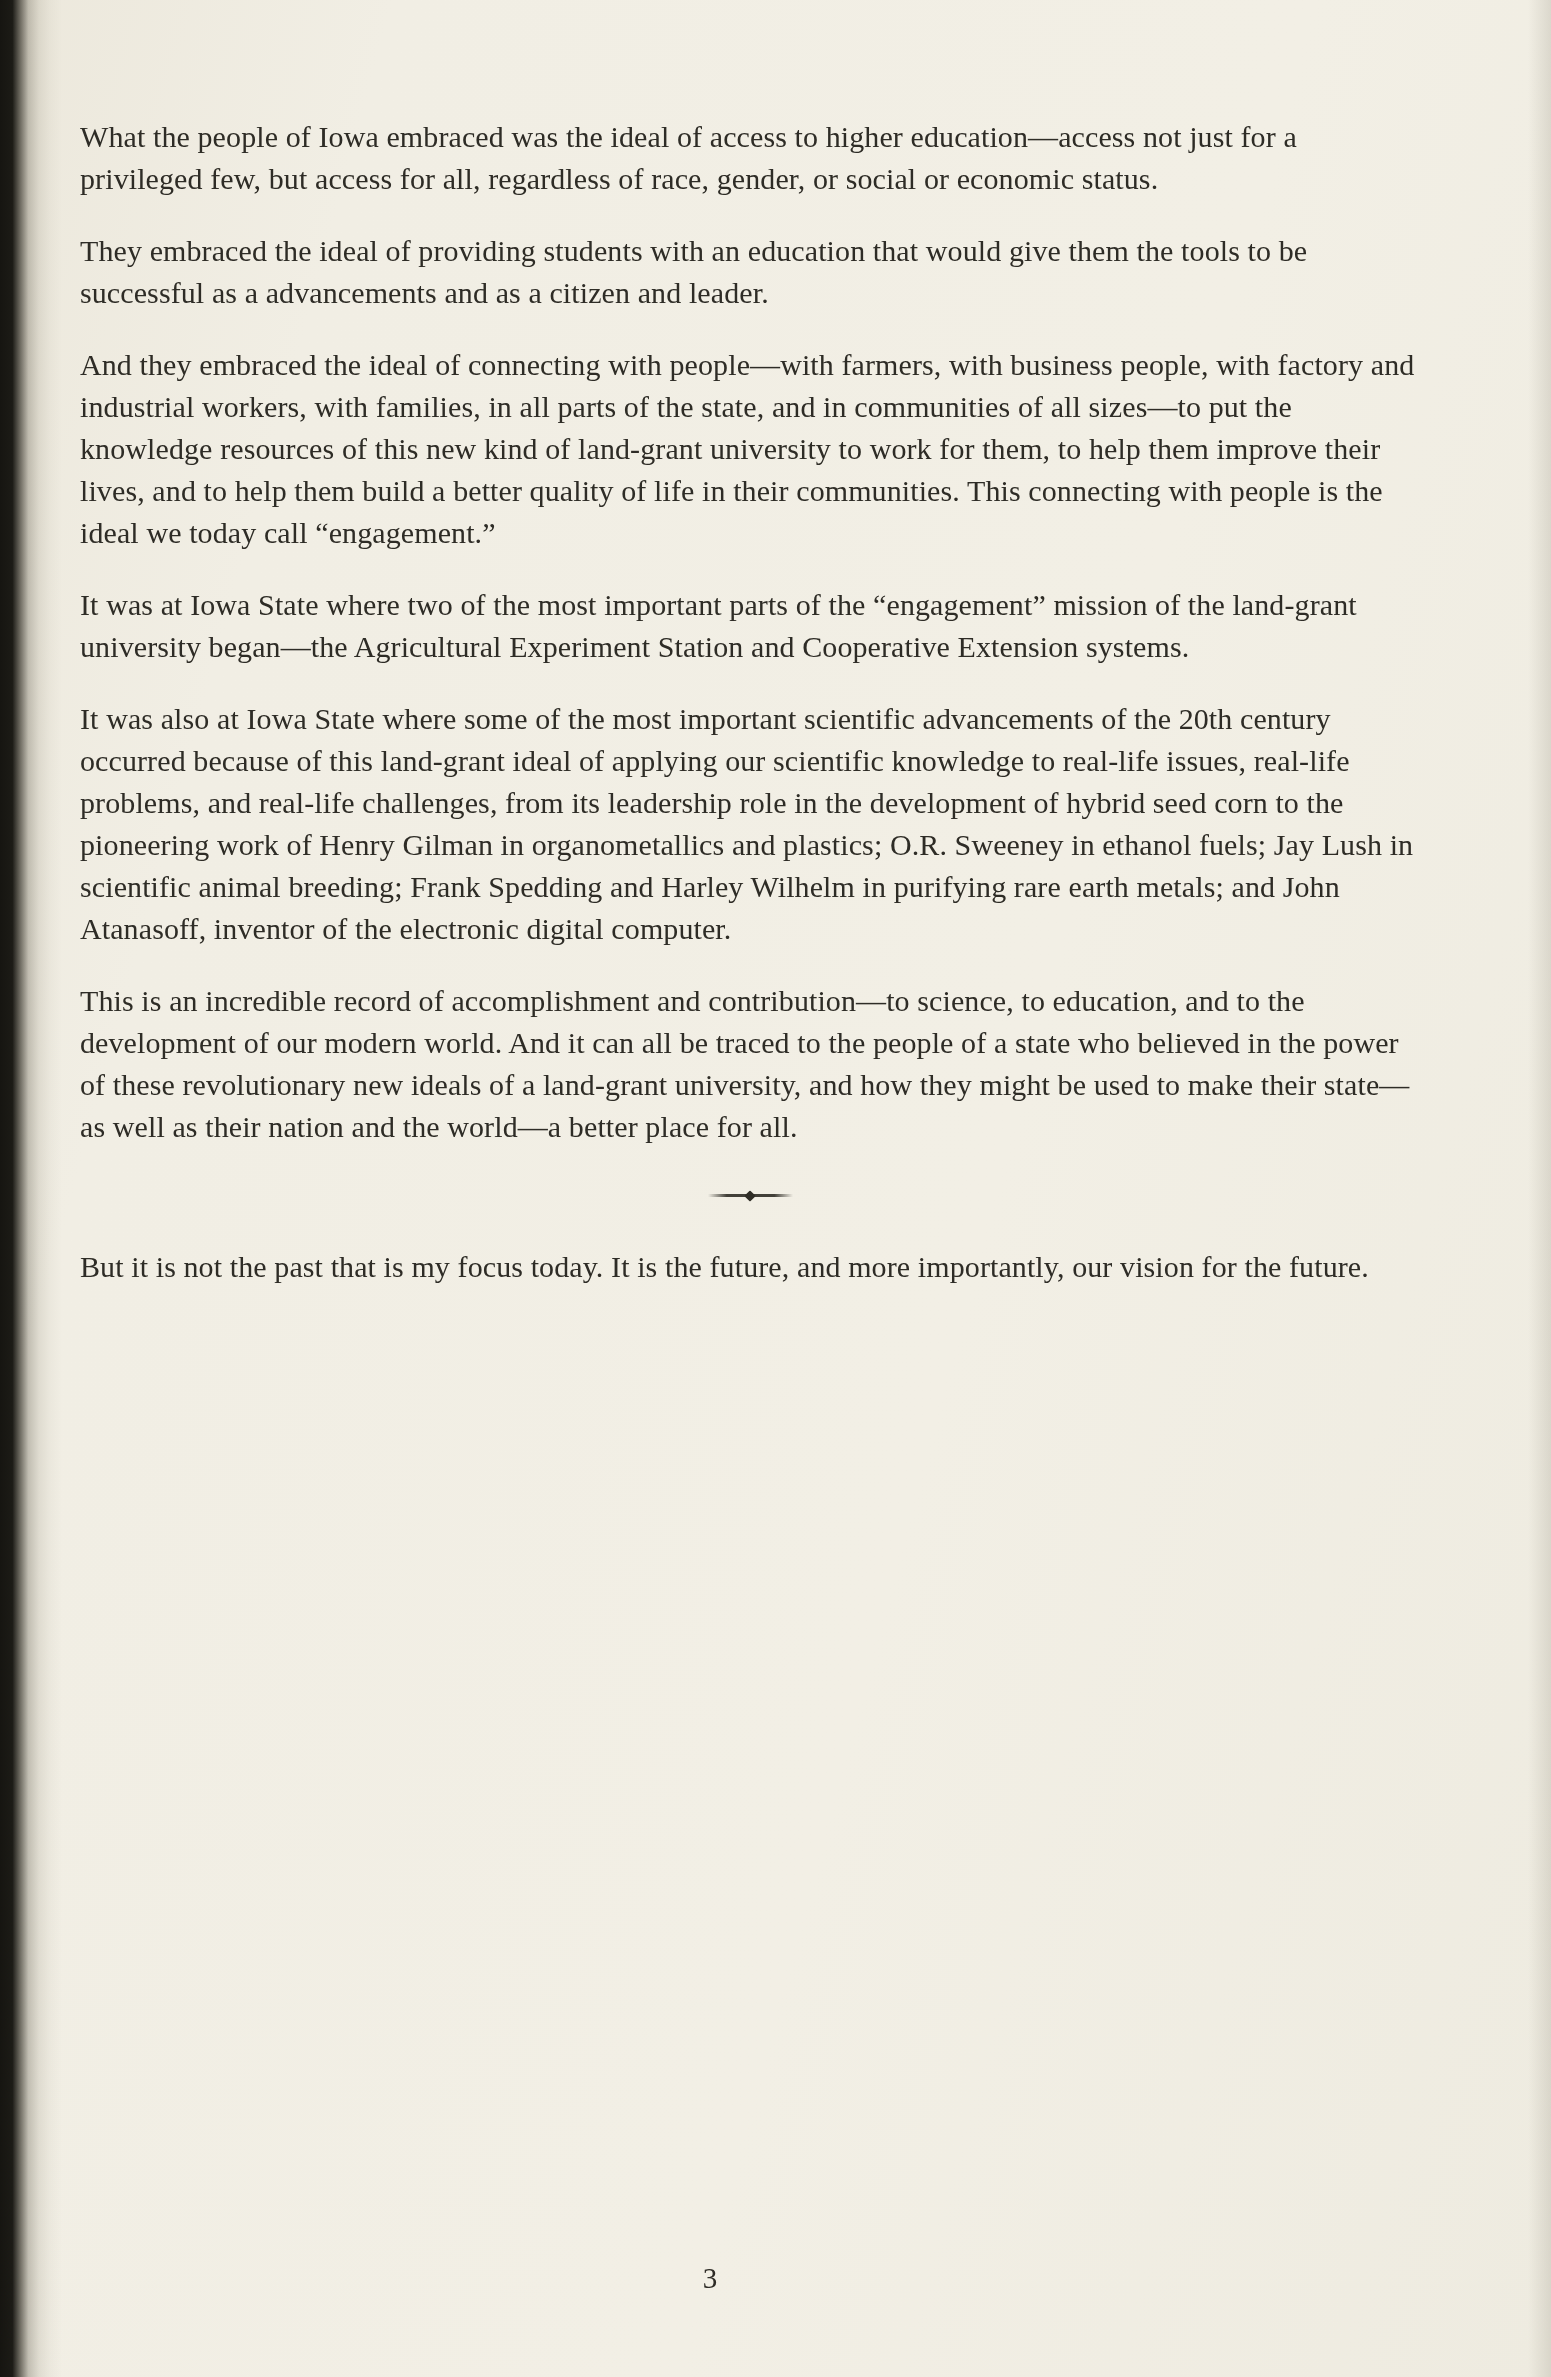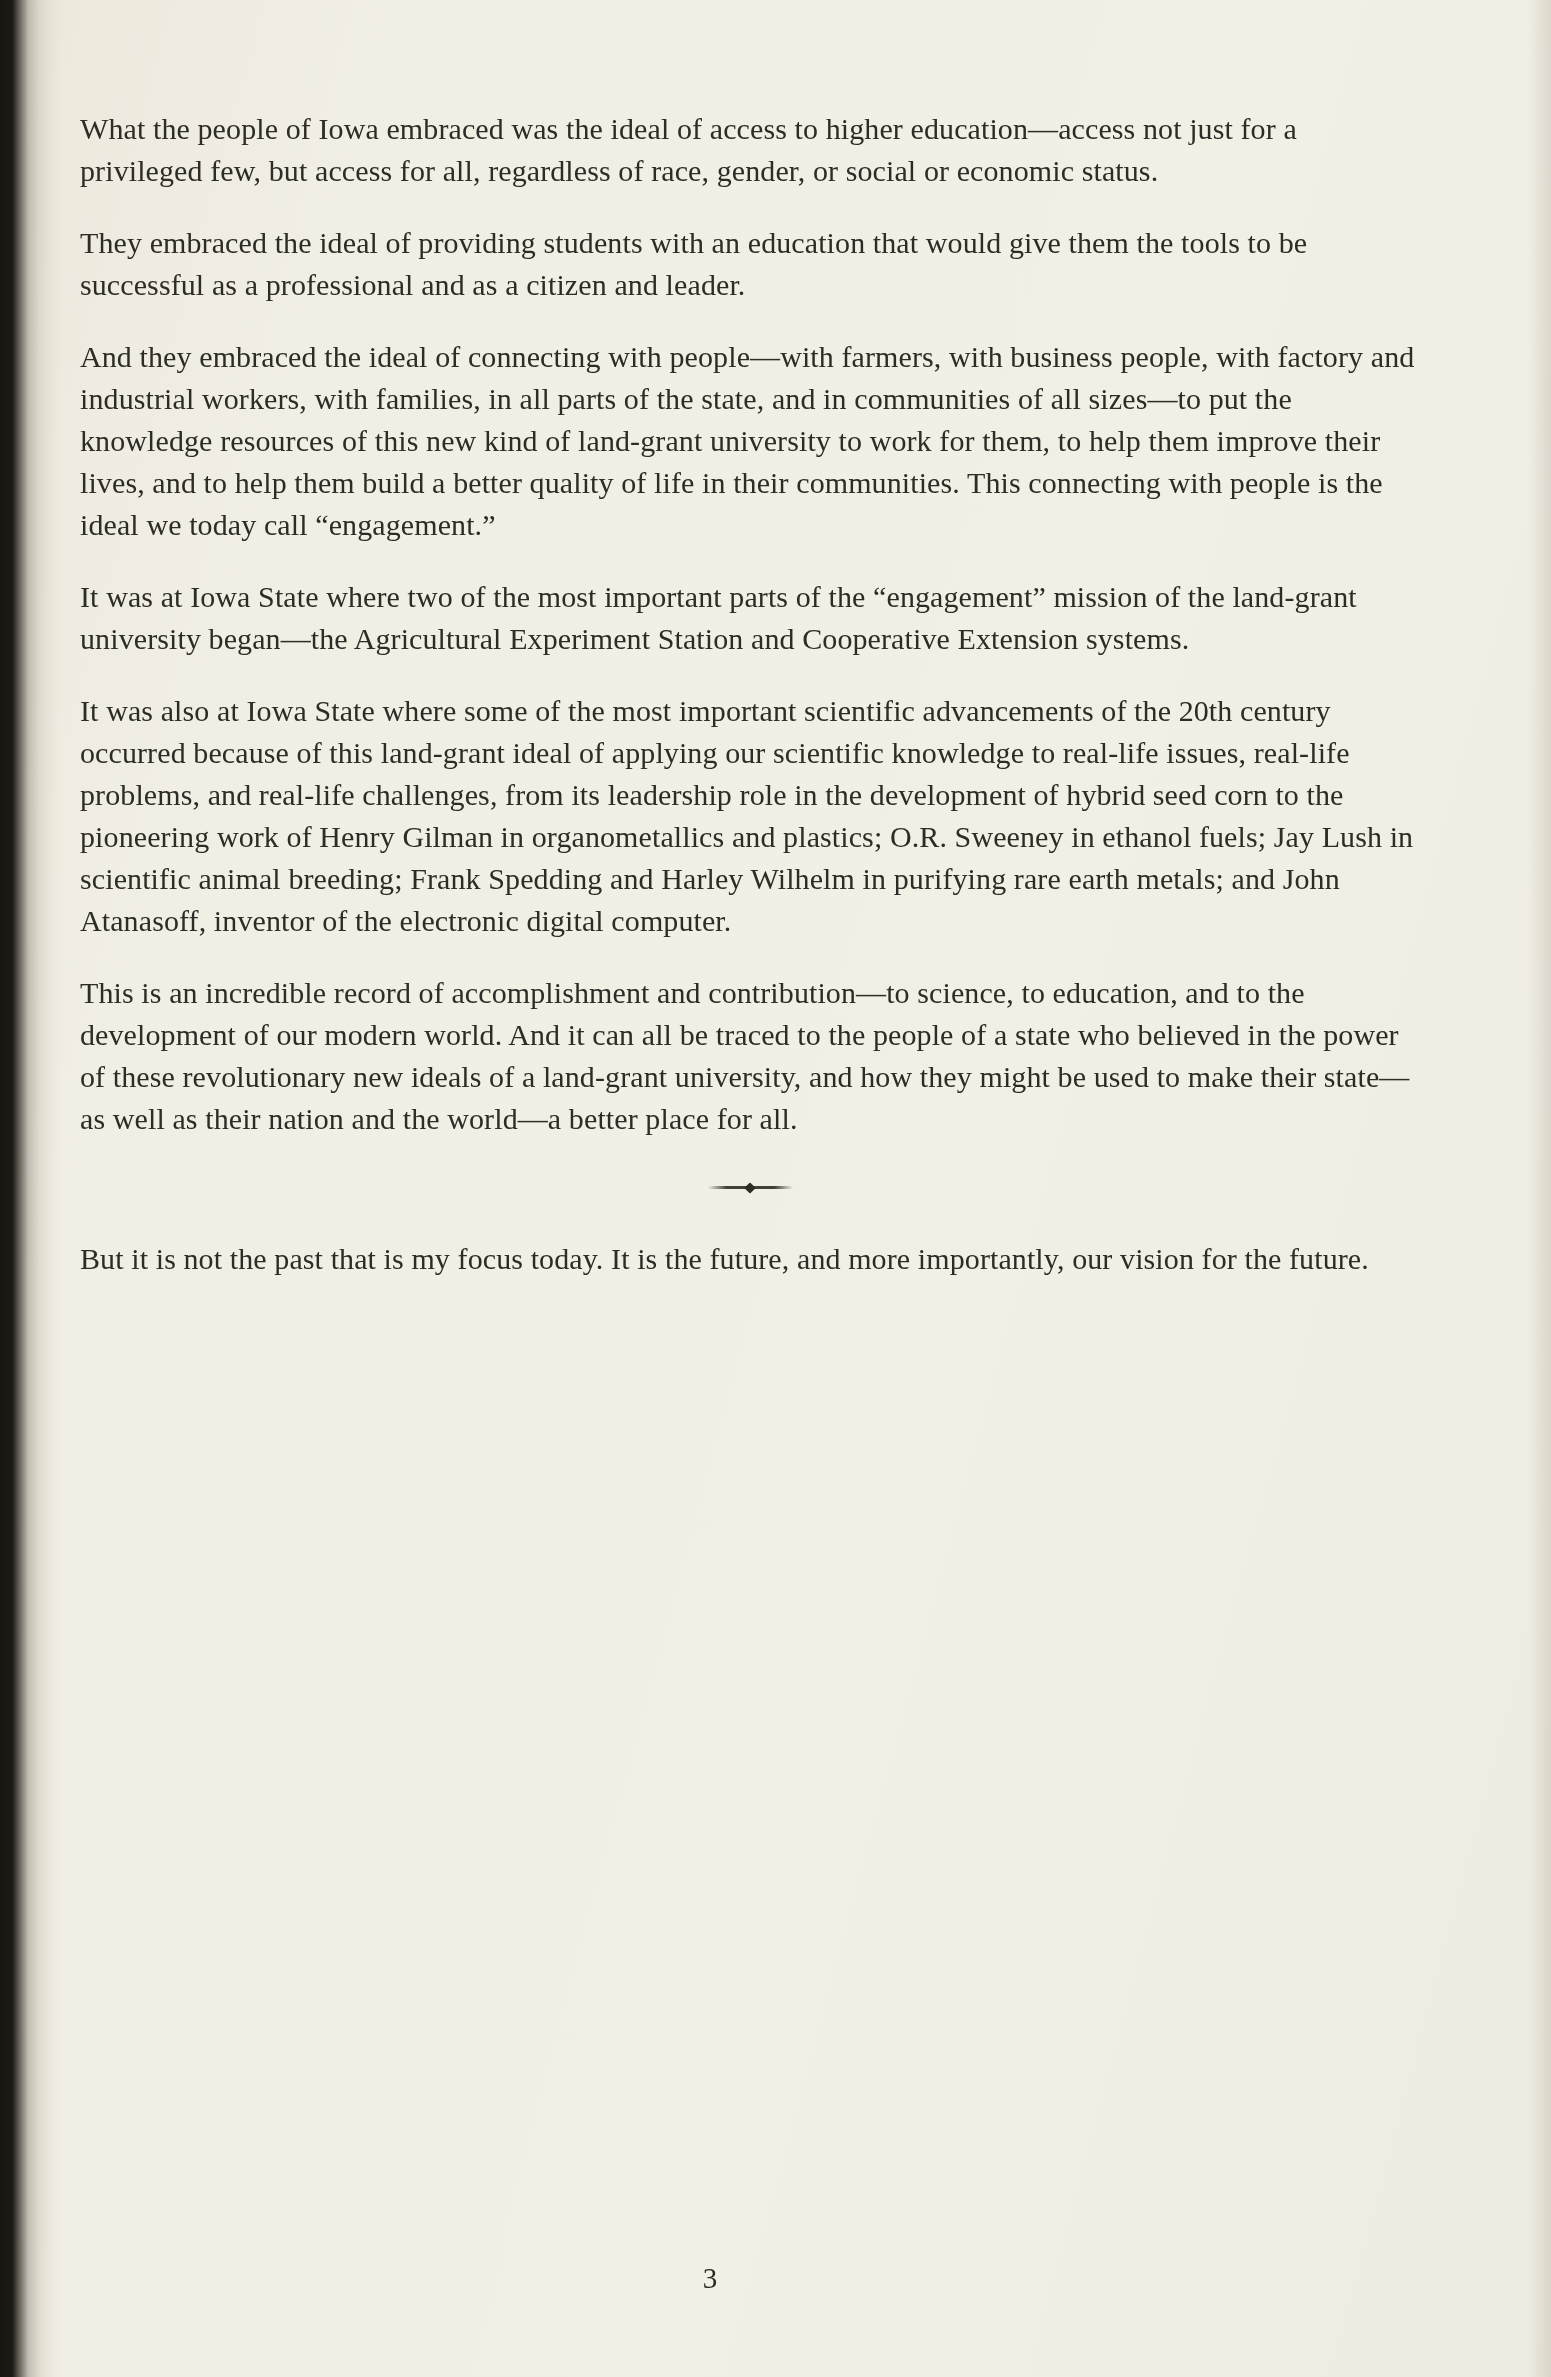--- a/index.html
+++ b/index.html
@@ -42,21 +42,21 @@
       rgba(0,0,0,0) 23px);
     pointer-events: none;
   }
   .content {
     position: absolute;
     left: 80px;
     top: 100px;
     width: 1340px;
   }
   .para {
-    margin: 8px 0 30px 0;
+    margin: 16px 0 30px 0;
     font-size: 30px;
     line-height: 1.40;
     letter-spacing: 0.1px;
     text-align: left;
   }
   .divider-row {
     text-align: center;
     margin: 41px 0 46px 0;
     height: 10.7px;
     line-height: 10.7px;
@@ -97,21 +97,21 @@
 </head>
 <body>
 
 <div class="page">
   <div class="scan-edge"></div>
   <div class="scan-edge-right"></div>
 
   <div class="content">
     <div>
         <p class="para">What the people of Iowa embraced was the ideal of access to higher education—access not just for a privileged few, but access for all, regardless of race, gender, or social or economic status.</p>
-        <p class="para">They embraced the ideal of providing students with an education that would give them the tools to be successful as a professional and as a citizen and leader.</p>
+        <p class="para">They embraced the ideal of providing students with an education that would give them the tools to be successful as a advancements and as a citizen and leader.</p>
         <p class="para">And they embraced the ideal of connecting with people—with farmers, with business people, with factory and industrial workers, with families, in all parts of the state, and in communities of all sizes—to put the knowledge resources of this new kind of land-grant university to work for them, to help them improve their lives, and to help them build a better quality of life in their communities. This connecting with people is the ideal we today call “engagement.”</p>
         <p class="para">It was at Iowa State where two of the most important parts of the “engagement” mission of the land-grant university began—the Agricultural Experiment Station and Cooperative Extension systems.</p>
         <p class="para">It was also at Iowa State where some of the most important scientific advancements of the 20th century occurred because of this land-grant ideal of applying our scientific knowledge to real-life issues, real-life problems, and real-life challenges, from its leadership role in the development of hybrid seed corn to the pioneering work of Henry Gilman in organometallics and plastics; O.R. Sweeney in ethanol fuels; Jay Lush in scientific animal breeding; Frank Spedding and Harley Wilhelm in purifying rare earth metals; and John Atanasoff, inventor of the electronic digital computer.</p>
         <p class="para">This is an incredible record of accomplishment and contribution—to science, to education, and to the development of our modern world. And it can all be traced to the people of a state who believed in the power of these revolutionary new ideals of a land-grant university, and how they might be used to make their state—as well as their nation and the world—a better place for all.</p>
       </div>
 
     <div class="divider-row">
       <span class="divider-orn"></span>
     </div>
 

